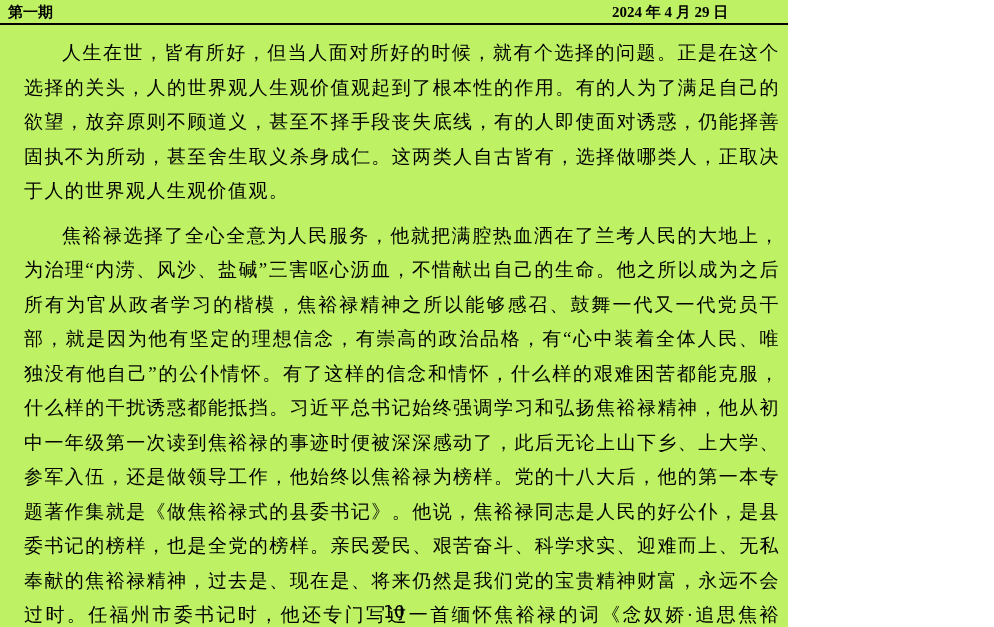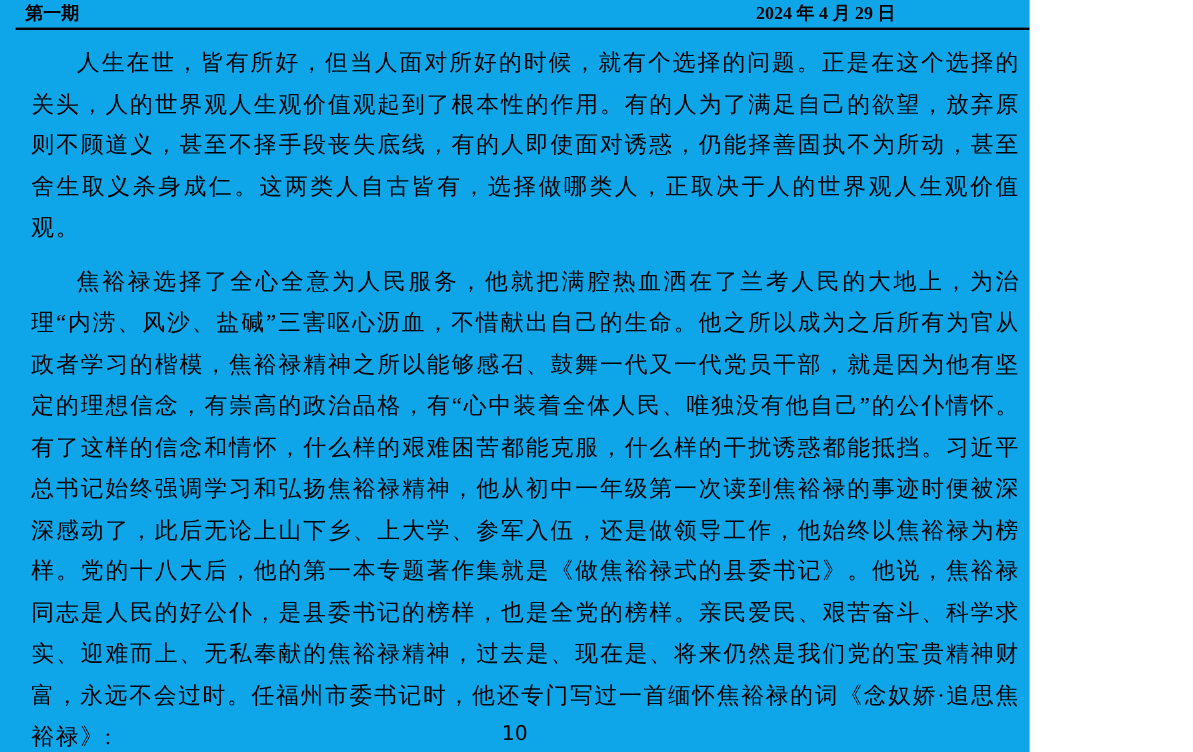--- a/index.html
+++ b/index.html
@@ -1,50 +1,49 @@
 <!DOCTYPE html>
 <html><head>
 <meta charset="utf-8">
 <style>
   html, body { margin: 0; padding: 0; background: #ffffff; }
   .page {
     position: relative;
-    width: 858px;
+    width: 788px;
     height: 627px;
-    background: #0ea5e9;
+    background: #bef264;
     color: #000000;
     font-family: "Liberation Serif", serif;
     overflow: hidden;
     box-sizing: border-box;
-    padding-left: 13px;
   }
   
   .header {
     display: flex;
     align-items: flex-end;
     justify-content: space-between;
     padding: 3px 8px 2px 8px;
     border-bottom: 2px solid #000000;
     font-weight: bold;
     font-size: 15px;
     line-height: 18px;
   }
   .header .left  { width: 220px; text-align: left; }
   .header .mid   { flex: 1; text-align: center; letter-spacing: 1px; }
-  .header .right { width: 220px; text-align: left; }
+  .header .right { width: 220px; text-align: center; }
   
   .content {
     padding: 11px 8px 0 8px;
     font-size: 19px;
     line-height: 34.5px;
     text-align: justify;
     letter-spacing: 1.4px;
   }
   .content p {
-    margin: 0 0 10px 5px;
+    margin: 0 0 10px 16px;
     text-indent: 2em;
   }
   .content p.poem {
     font-style: italic;
     font-family: "DejaVu Serif", serif;
   }
   
   .footer {
     position: absolute;
     left: 0;

